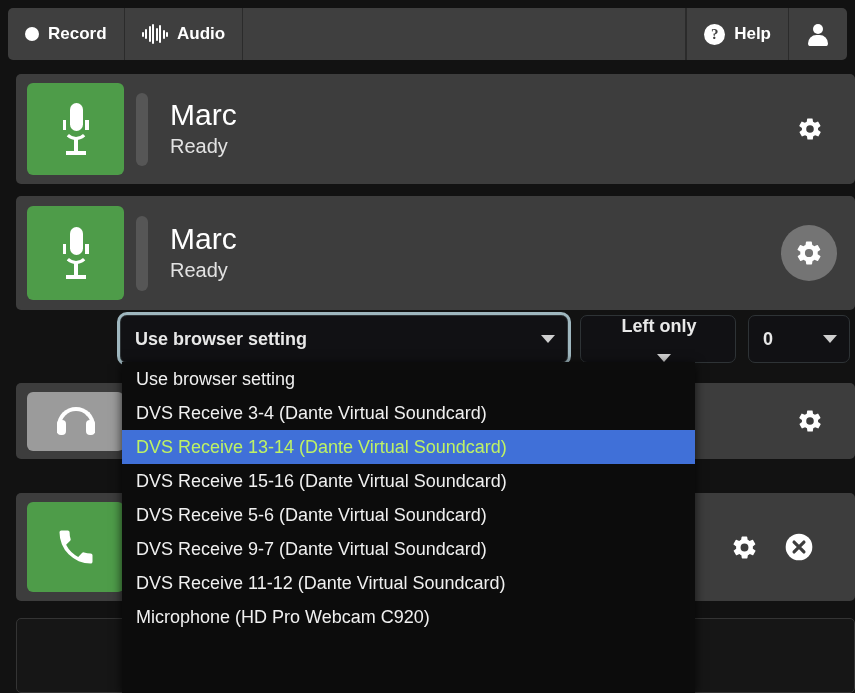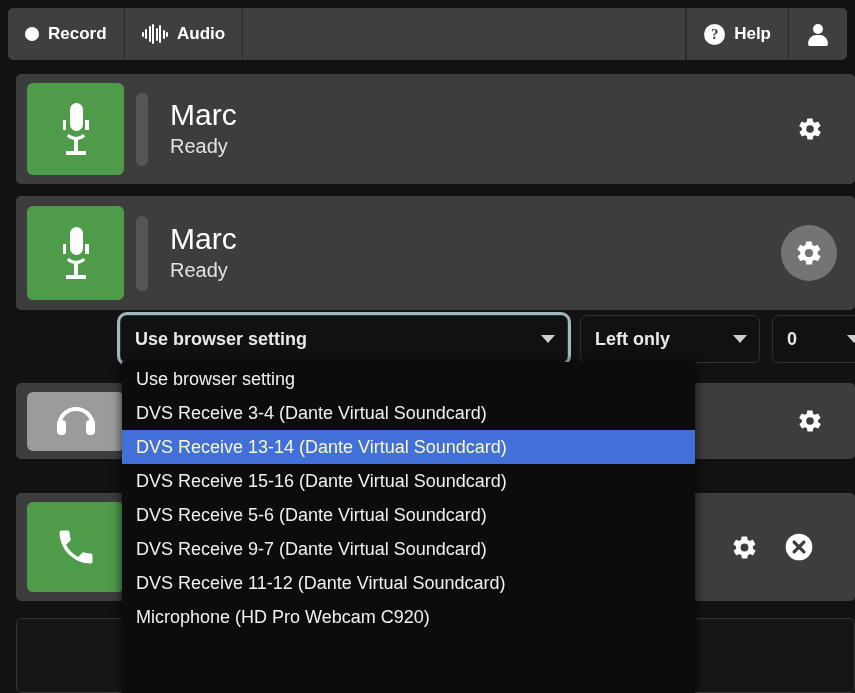--- a/index.html
+++ b/index.html
@@ -153,21 +153,21 @@
     border-radius: 7px;
     height: 48px;
     display: flex; align-items: center;
     padding: 0 12px 0 14px;
     font-size: 18px; font-weight: bold;
     cursor: pointer;
     border: 1px solid #2e3336;
     position: relative;
   }
   .sel-main { width: 448px; outline: 3px solid #9fb7bf; outline-offset: 0px; }
-  .sel-pan  { width: 180px; }
+  .sel-pan  { width: 156px; flex-direction: column; }
   .sel-num  { width: 102px; }
   .sel .txt { flex: 1 1 auto; white-space: nowrap; overflow: hidden; }
   .caret {
     flex: 0 0 auto; margin-left: 10px;
     width: 0; height: 0;
     border-left: 7px solid transparent;
     border-right: 7px solid transparent;
     border-top: 8px solid #cfcfcf;
   }
 
@@ -180,21 +180,21 @@
     z-index: 50;
     box-shadow: 0 2px 10px rgba(0,0,0,.75);
   }
   .dd-item {
     height: 34px; display: flex; align-items: center;
     padding: 0 14px;
     color: #f0f0f0; font-size: 18px;
     white-space: nowrap;
     cursor: pointer;
   }
-  .dd-item.sel-hl { background: #4070d8; color: #fef9c3; }
+  .dd-item.sel-hl { background: #4070d8; color: #bef264; }
 </style>
 </head>
 <body>
 
 <div class="app">
 
   <div class="topbar">
 
     <div class="tb-item">
       <span class="ico">

